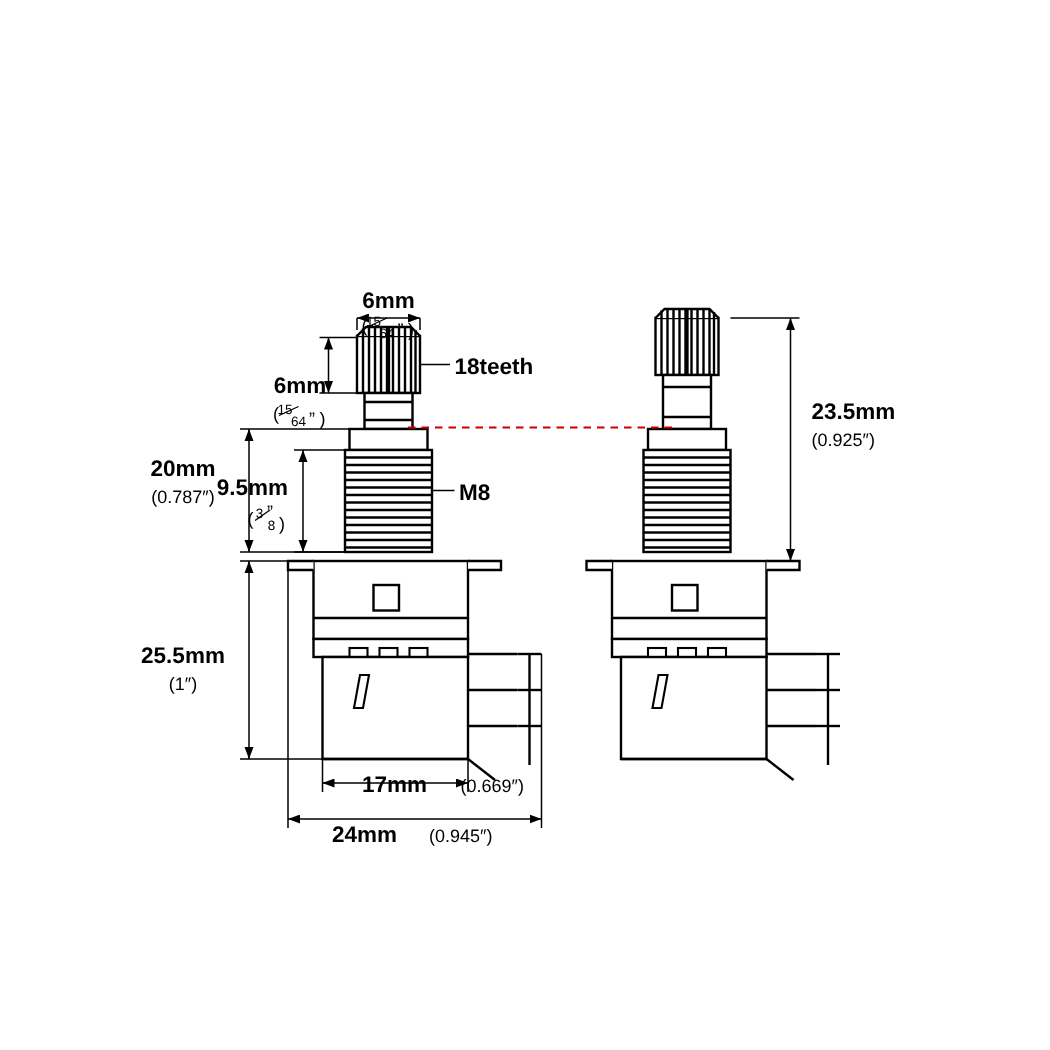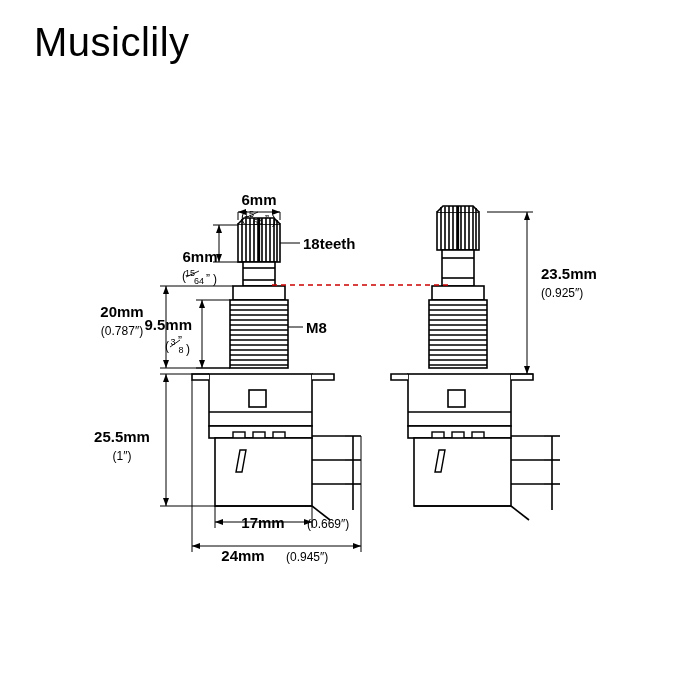--- a/index.html
+++ b/index.html
@@ -54,21 +54,20 @@
     font-family: "Liberation Sans", sans-serif;
     font-size: 9px;
     fill: #000000;
   }
 </style>
 </head>
 <body>
 
 <div id="page">
 
-  <div id="brand">Musiclily</div>
 
   <svg id="drawing" viewBox="0 0 700 700">
 
     <g fill="none" stroke="#000000" stroke-width="1.6">
 
       <g>
         <rect x="238" y="224" width="42" height="38" fill="#ffffff" stroke="#000000" stroke-width="1.6"></rect>
 
         <path d="M238 224 L244 218 L274 218 L280 224" fill="#ffffff" stroke="#000000" stroke-width="1.6"></path>
 

